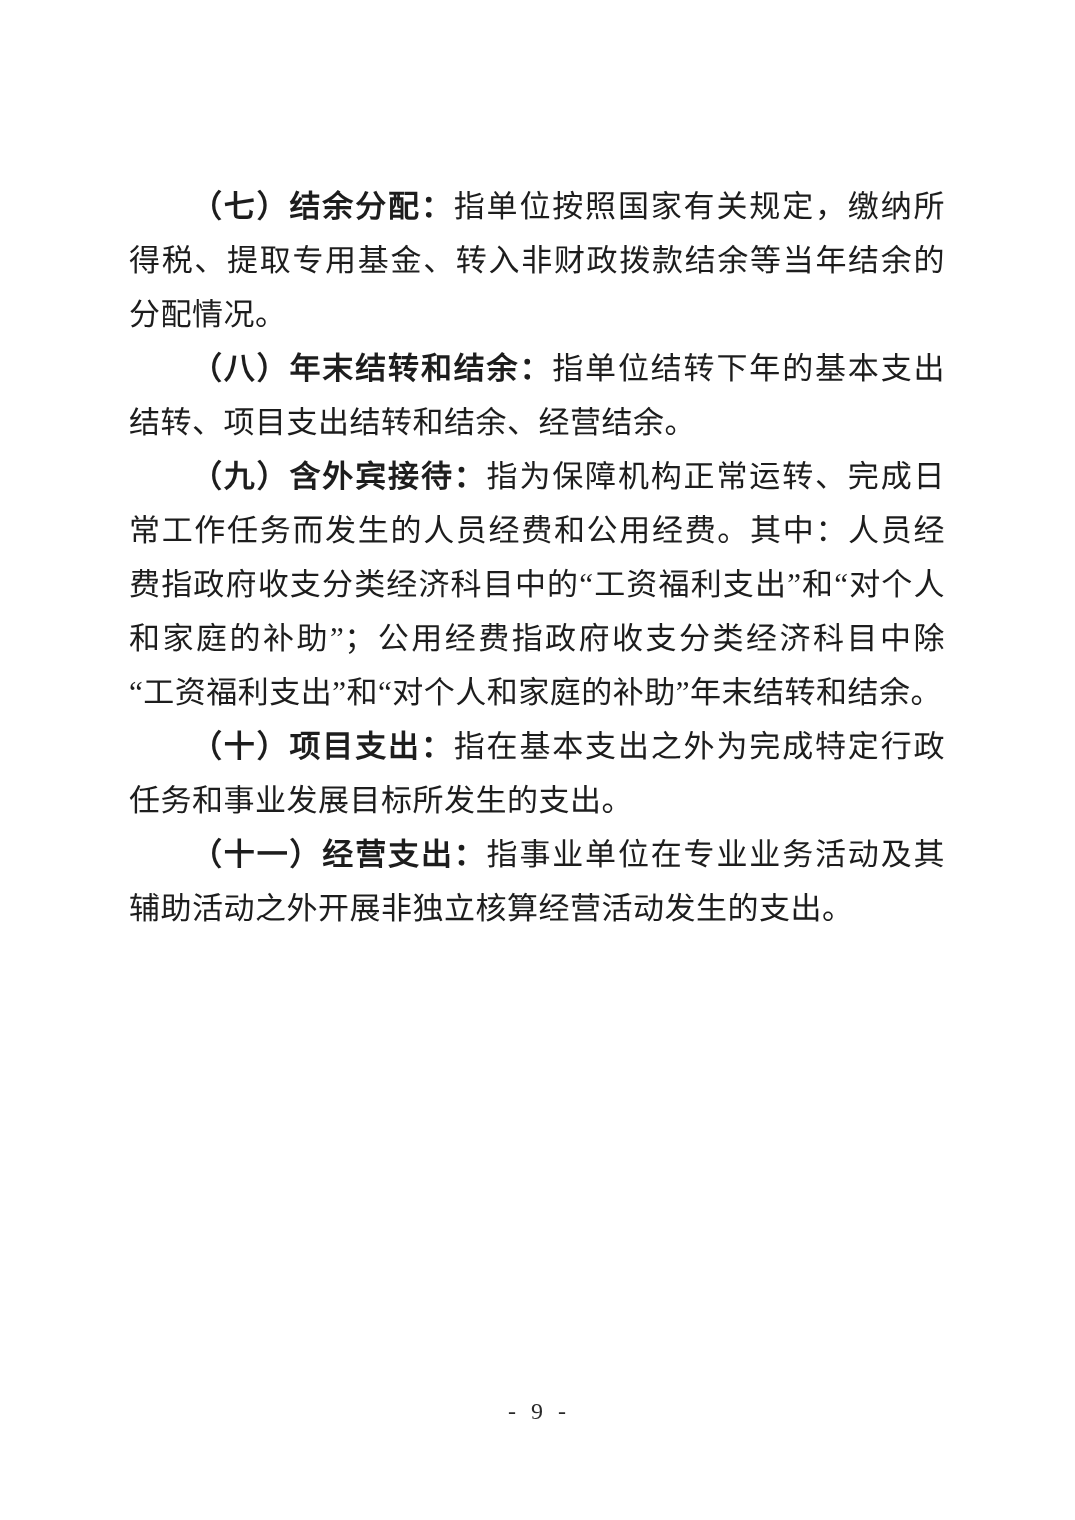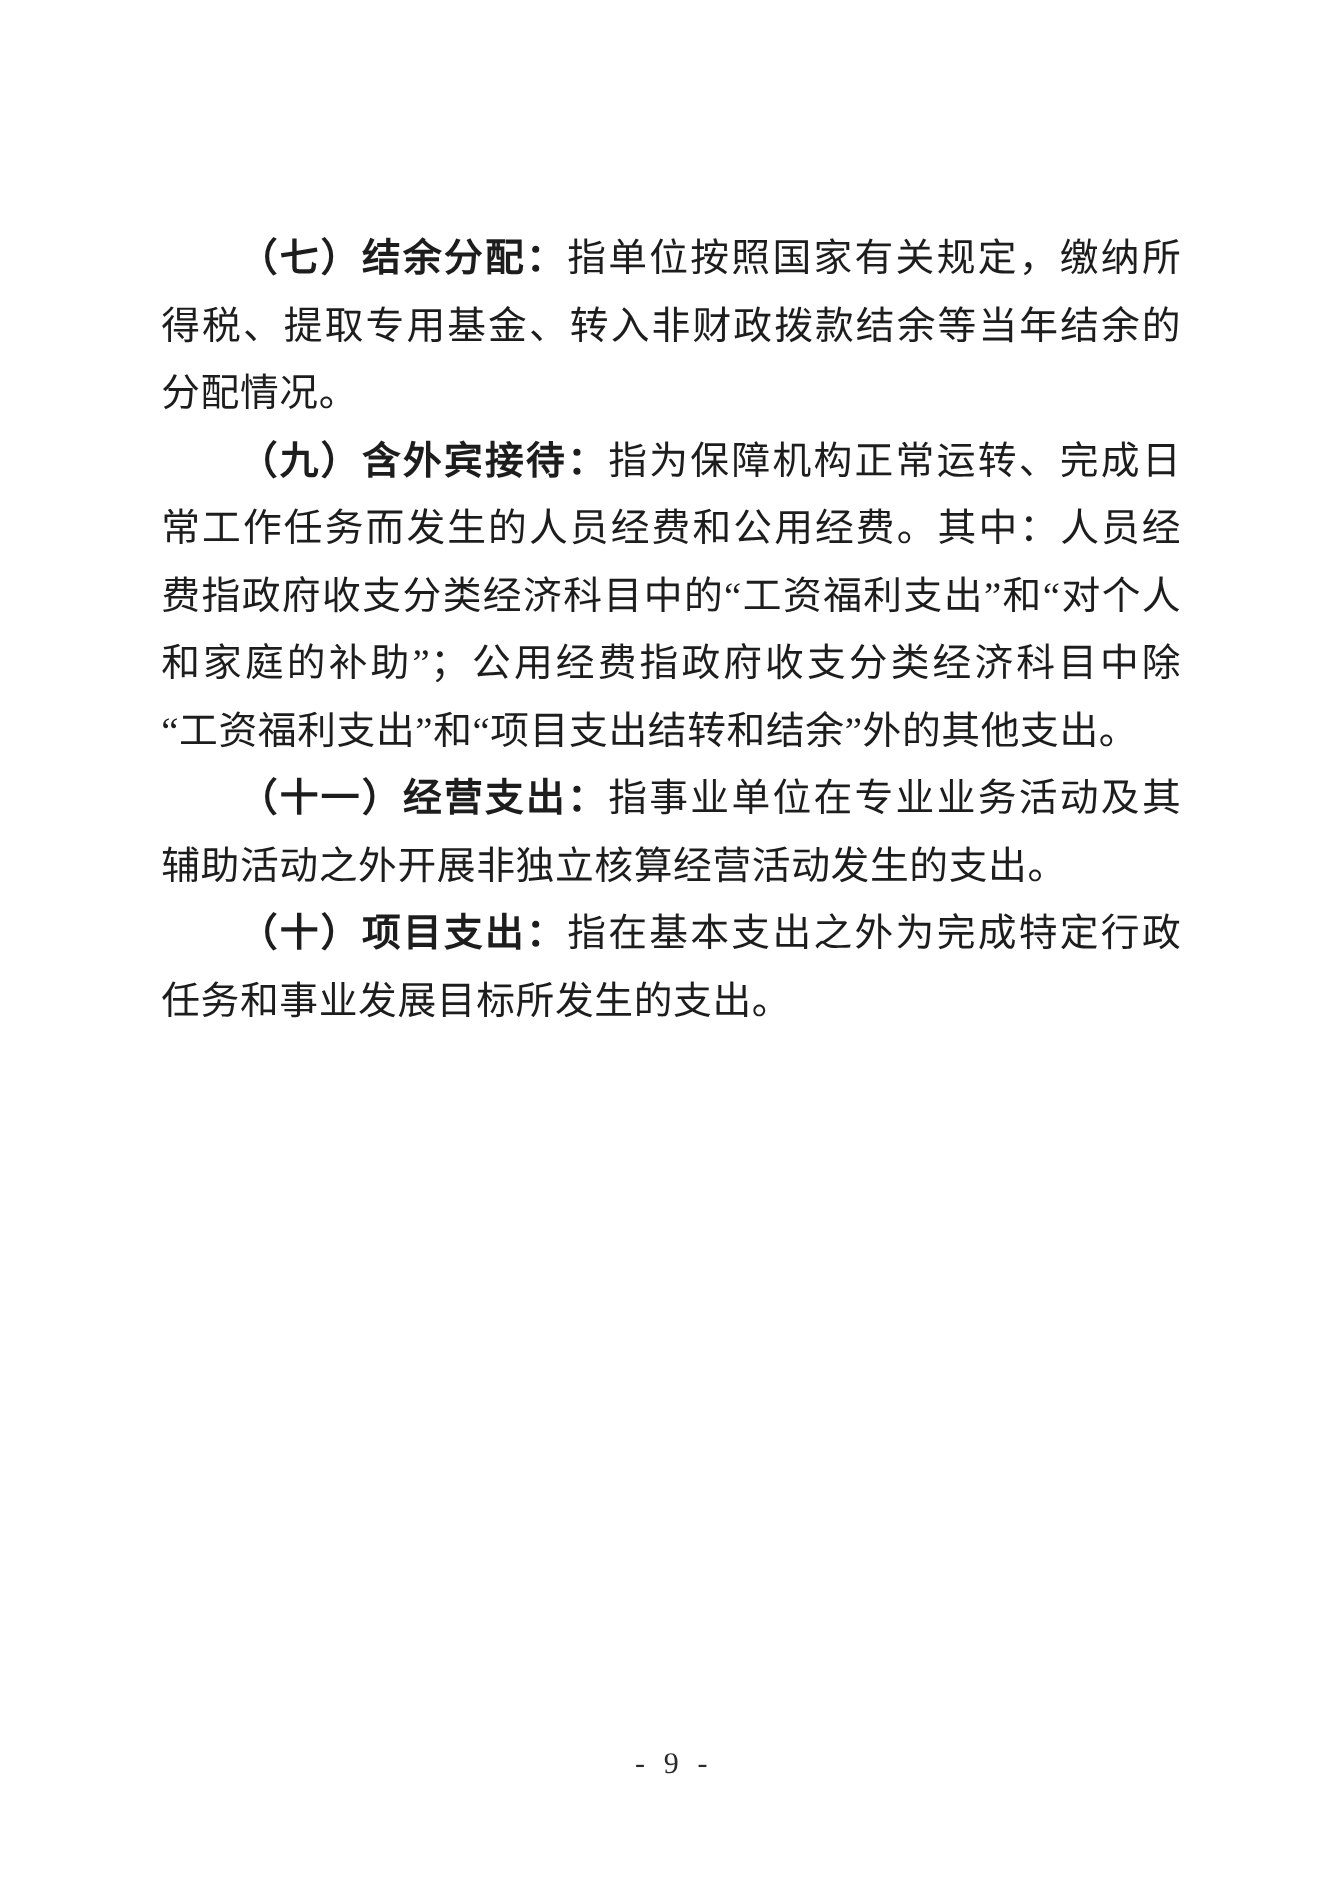--- a/index.html
+++ b/index.html
@@ -52,26 +52,27 @@
   }
 </style>
 </head>
 <body>
 
 <div class="page">
 
   <main class="content">
     <p class="para"><b class="head">（七）结余分配：</b><span class="body">指单位按照国家有关规定，缴纳所得税、提取专用基金、转入非财政拨款结余等当年结余的分配情况。</span></p>
 
+    <p class="para"><b class="head">（八）年末结转和结余：</b><span class="body">指单位结转下年的基本支出结转、项目支出结转和结余、经营结余。</span></p>
 
-    <p class="para"><b class="head">（九）含外宾接待：</b><span class="body">指为保障机构正常运转、完成日常工作任务而发生的人员经费和公用经费。其中：人员经费指政府收支分类经济科目中的“工资福利支出”和“对个人和家庭的补助”；公用经费指政府收支分类经济科目中除“工资福利支出”和“项目支出结转和结余”外的其他支出。</span></p>
+    <p class="para"><b class="head">（九）含外宾接待：</b><span class="body">指为保障机构正常运转、完成日常工作任务而发生的人员经费和公用经费。其中：人员经费指政府收支分类经济科目中的“工资福利支出”和“对个人和家庭的补助”；公用经费指政府收支分类经济科目中除“工资福利支出”和“对个人和家庭的补助”年末结转和结余。</span></p>
+
+    <p class="para"><b class="head">（十）项目支出：</b><span class="body">指在基本支出之外为完成特定行政任务和事业发展目标所发生的支出。</span></p>
 
     <p class="para"><b class="head">（十一）经营支出：</b><span class="body">指事业单位在专业业务活动及其辅助活动之外开展非独立核算经营活动发生的支出。</span></p>
-
-    <p class="para"><b class="head">（十）项目支出：</b><span class="body">指在基本支出之外为完成特定行政任务和事业发展目标所发生的支出。</span></p>
 
   </main>
 
   <div class="footer">
     <span class="pagenum">- 9 -</span>
   </div>
 
 </div>
 
 </body></html>

